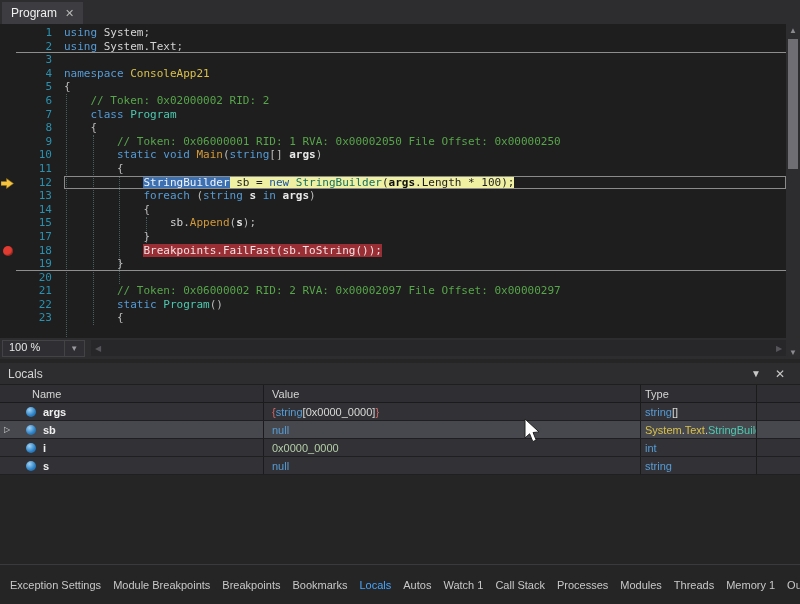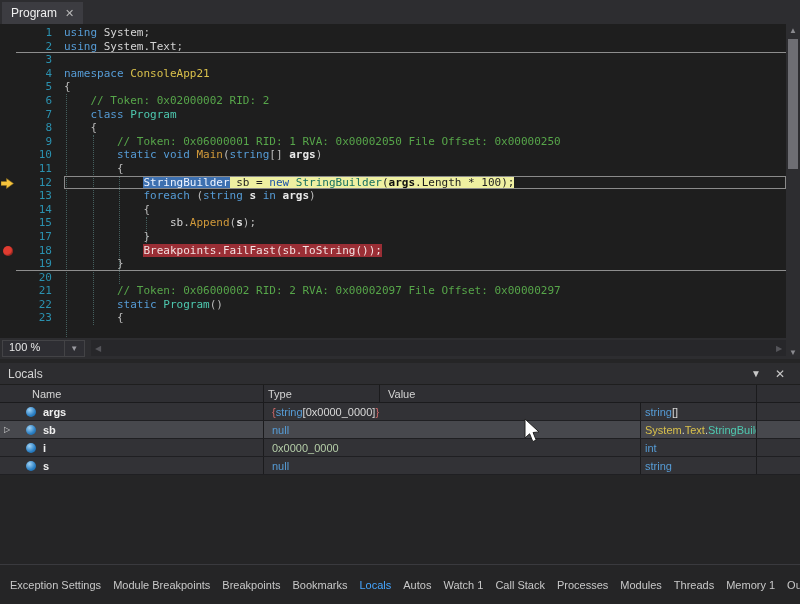--- a/index.html
+++ b/index.html
@@ -151,22 +151,22 @@
 
   <div class="locals">
     <div class="locals-title">
       <span>Locals</span>
       <span class="spacer"></span>
       <span class="ticon">▼</span>
       <span class="ticon" style="font-size:12px;">✕</span>
     </div>
     <div class="lheader">
       <div class="lcell c-name">Name</div>
+      <div class="lcell c-value">Value</div>
       <div class="lcell c-type">Type</div>
-      <div class="lcell c-value">Value</div>
       <div class="lcell c-rest"></div>
     </div>
     <div id="locals-rows">
         <div class="lrow">
           <div class="lcell c-name">
             <span class="expander"></span>
             <span class="varicon"></span>
             <span class="vname">args</span>
           </div>
           <div class="lcell c-value">

